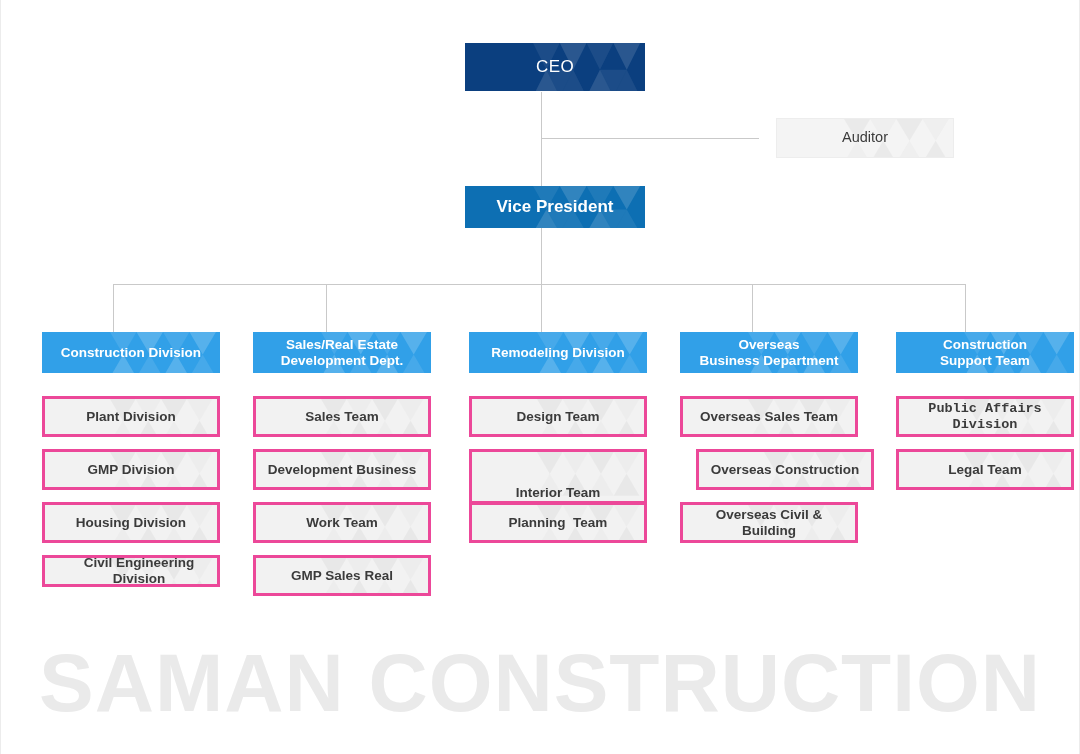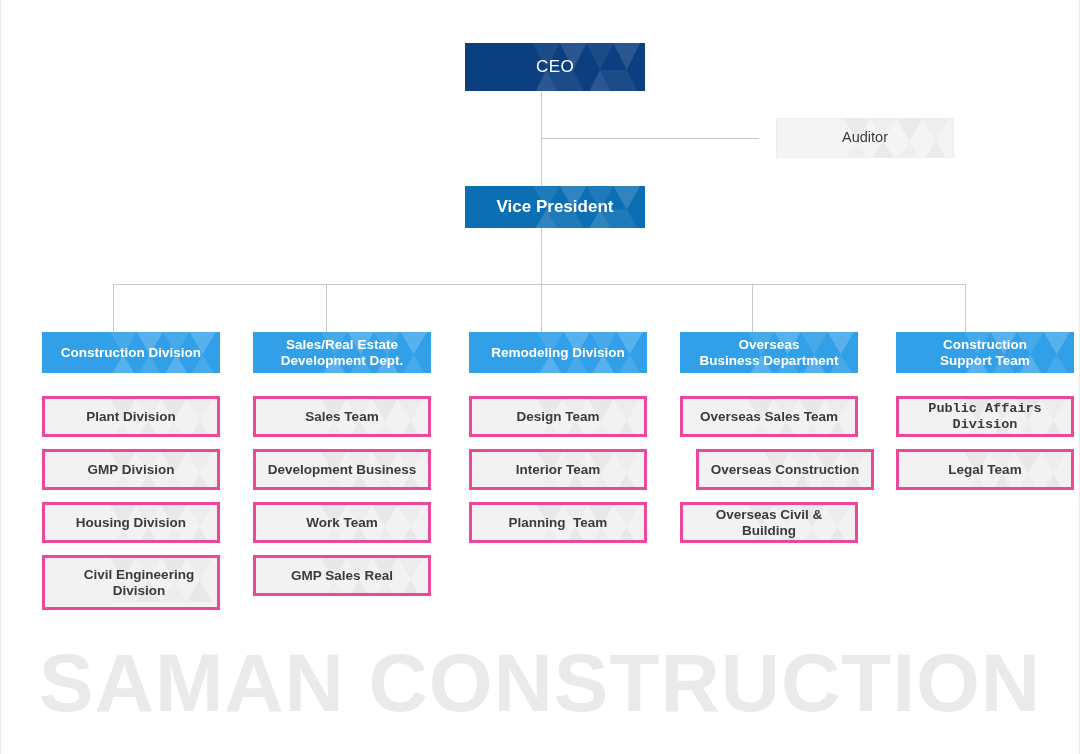--- a/index.html
+++ b/index.html
@@ -252,21 +252,21 @@
         </g>
       <g fill="#c4c4c4" fill-opacity="0.11">
           <polygon points="24,0 48,0 36,20.5"></polygon>
           <polygon points="72,0 96,0 84,20.5"></polygon>
           <polygon points="0,41 24,41 12,20.5"></polygon>
           <polygon points="48,41 72,41 60,20.5"></polygon>
         </g>
     </svg>
     <span class="node-label">Housing Division</span>
   </div>
-  <div class="node lvl-gray" style="left:23px; top:555px; width:178px; height:55px;padding-left:16px;">
+  <div class="node lvl-gray" style="left:23px; top:555px; width:178px; height:32px;padding-left:16px;">
     <svg class="pattern" viewBox="0 0 100 41" preserveAspectRatio="none">
       <g fill="#c4c4c4" fill-opacity="0.20">
           <polygon points="0,0 24,0 12,20.5"></polygon>
           <polygon points="24,41 48,41 36,20.5"></polygon>
           <polygon points="48,0 72,0 60,20.5"></polygon>
           <polygon points="72,41 96,41 84,20.5"></polygon>
         </g>
       <g fill="#c4c4c4" fill-opacity="0.11">
           <polygon points="24,0 48,0 36,20.5"></polygon>
           <polygon points="72,0 96,0 84,20.5"></polygon>
@@ -391,21 +391,21 @@
         </g>
       <g fill="#c4c4c4" fill-opacity="0.11">
           <polygon points="24,0 48,0 36,20.5"></polygon>
           <polygon points="72,0 96,0 84,20.5"></polygon>
           <polygon points="0,41 24,41 12,20.5"></polygon>
           <polygon points="48,41 72,41 60,20.5"></polygon>
         </g>
     </svg>
     <span class="node-label">Design Team</span>
   </div>
-  <div class="node lvl-gray" style="left:450px; top:449px; width:178px; height:41px;">
+  <div class="node lvl-gray" style="left:450px; top:449px; width:178px; height:55px;align-items:flex-end;">
     <svg class="pattern" viewBox="0 0 100 41" preserveAspectRatio="none">
       <g fill="#c4c4c4" fill-opacity="0.20">
           <polygon points="0,0 24,0 12,20.5"></polygon>
           <polygon points="24,41 48,41 36,20.5"></polygon>
           <polygon points="48,0 72,0 60,20.5"></polygon>
           <polygon points="72,41 96,41 84,20.5"></polygon>
         </g>
       <g fill="#c4c4c4" fill-opacity="0.11">
           <polygon points="24,0 48,0 36,20.5"></polygon>
           <polygon points="72,0 96,0 84,20.5"></polygon>

